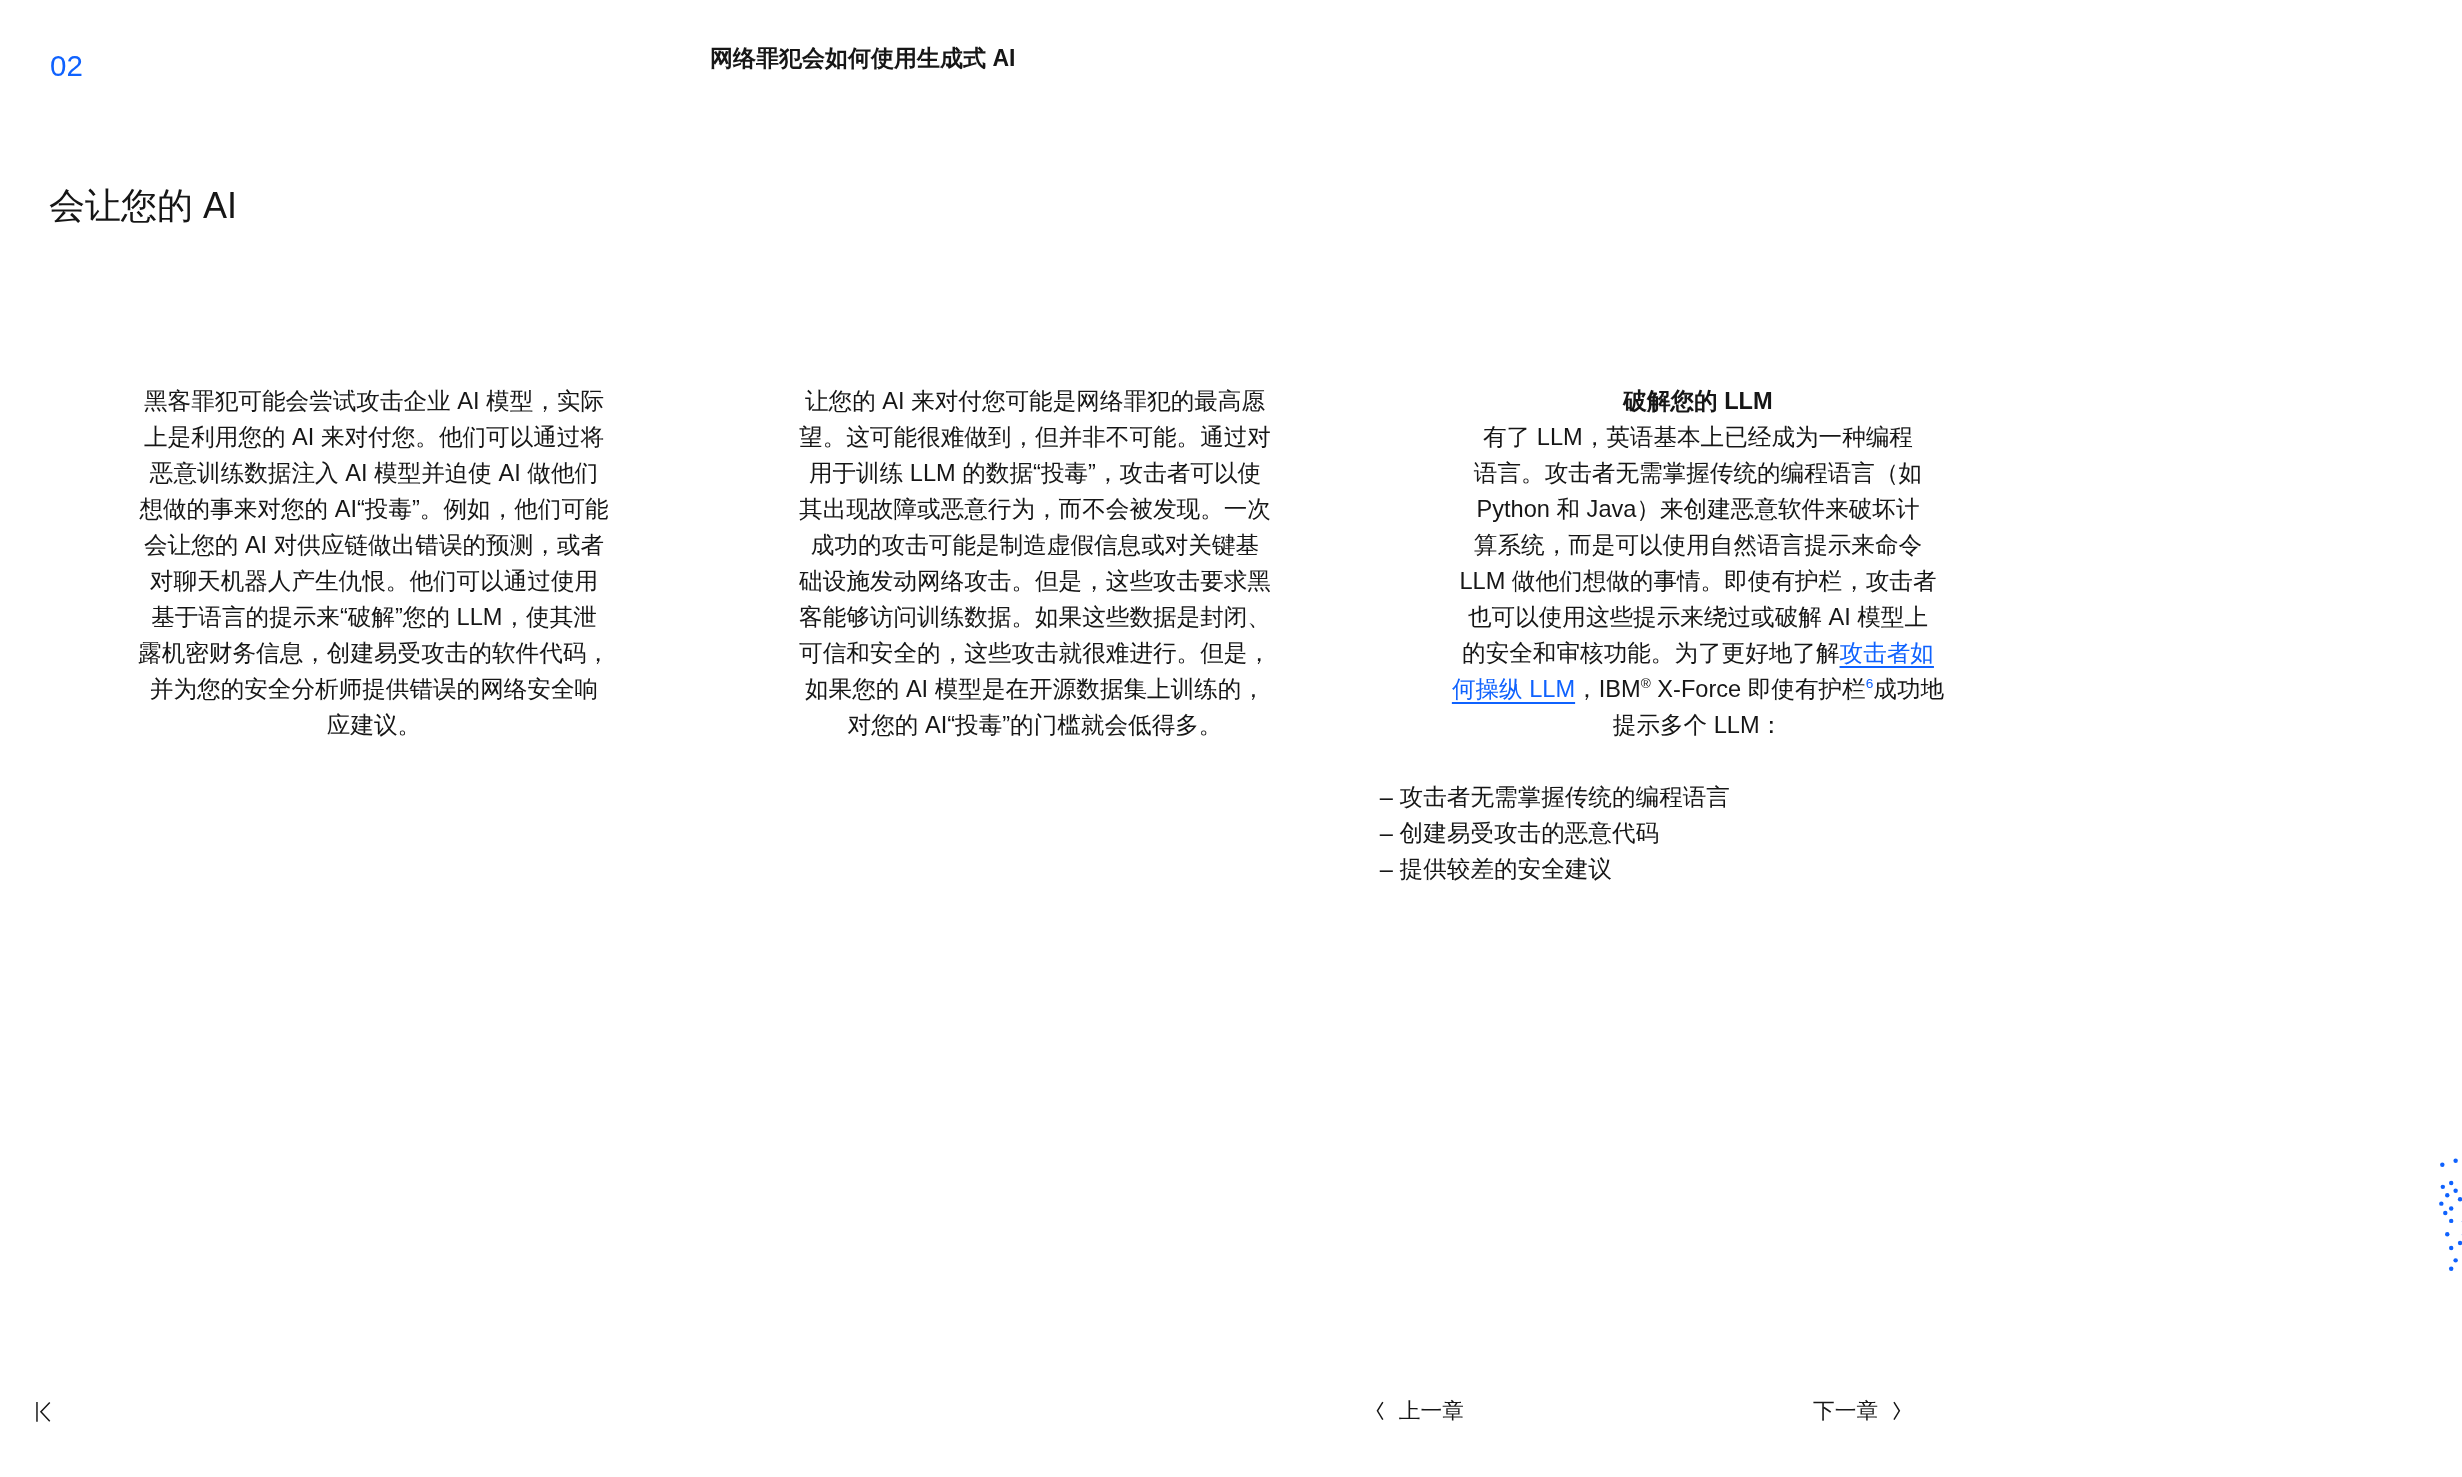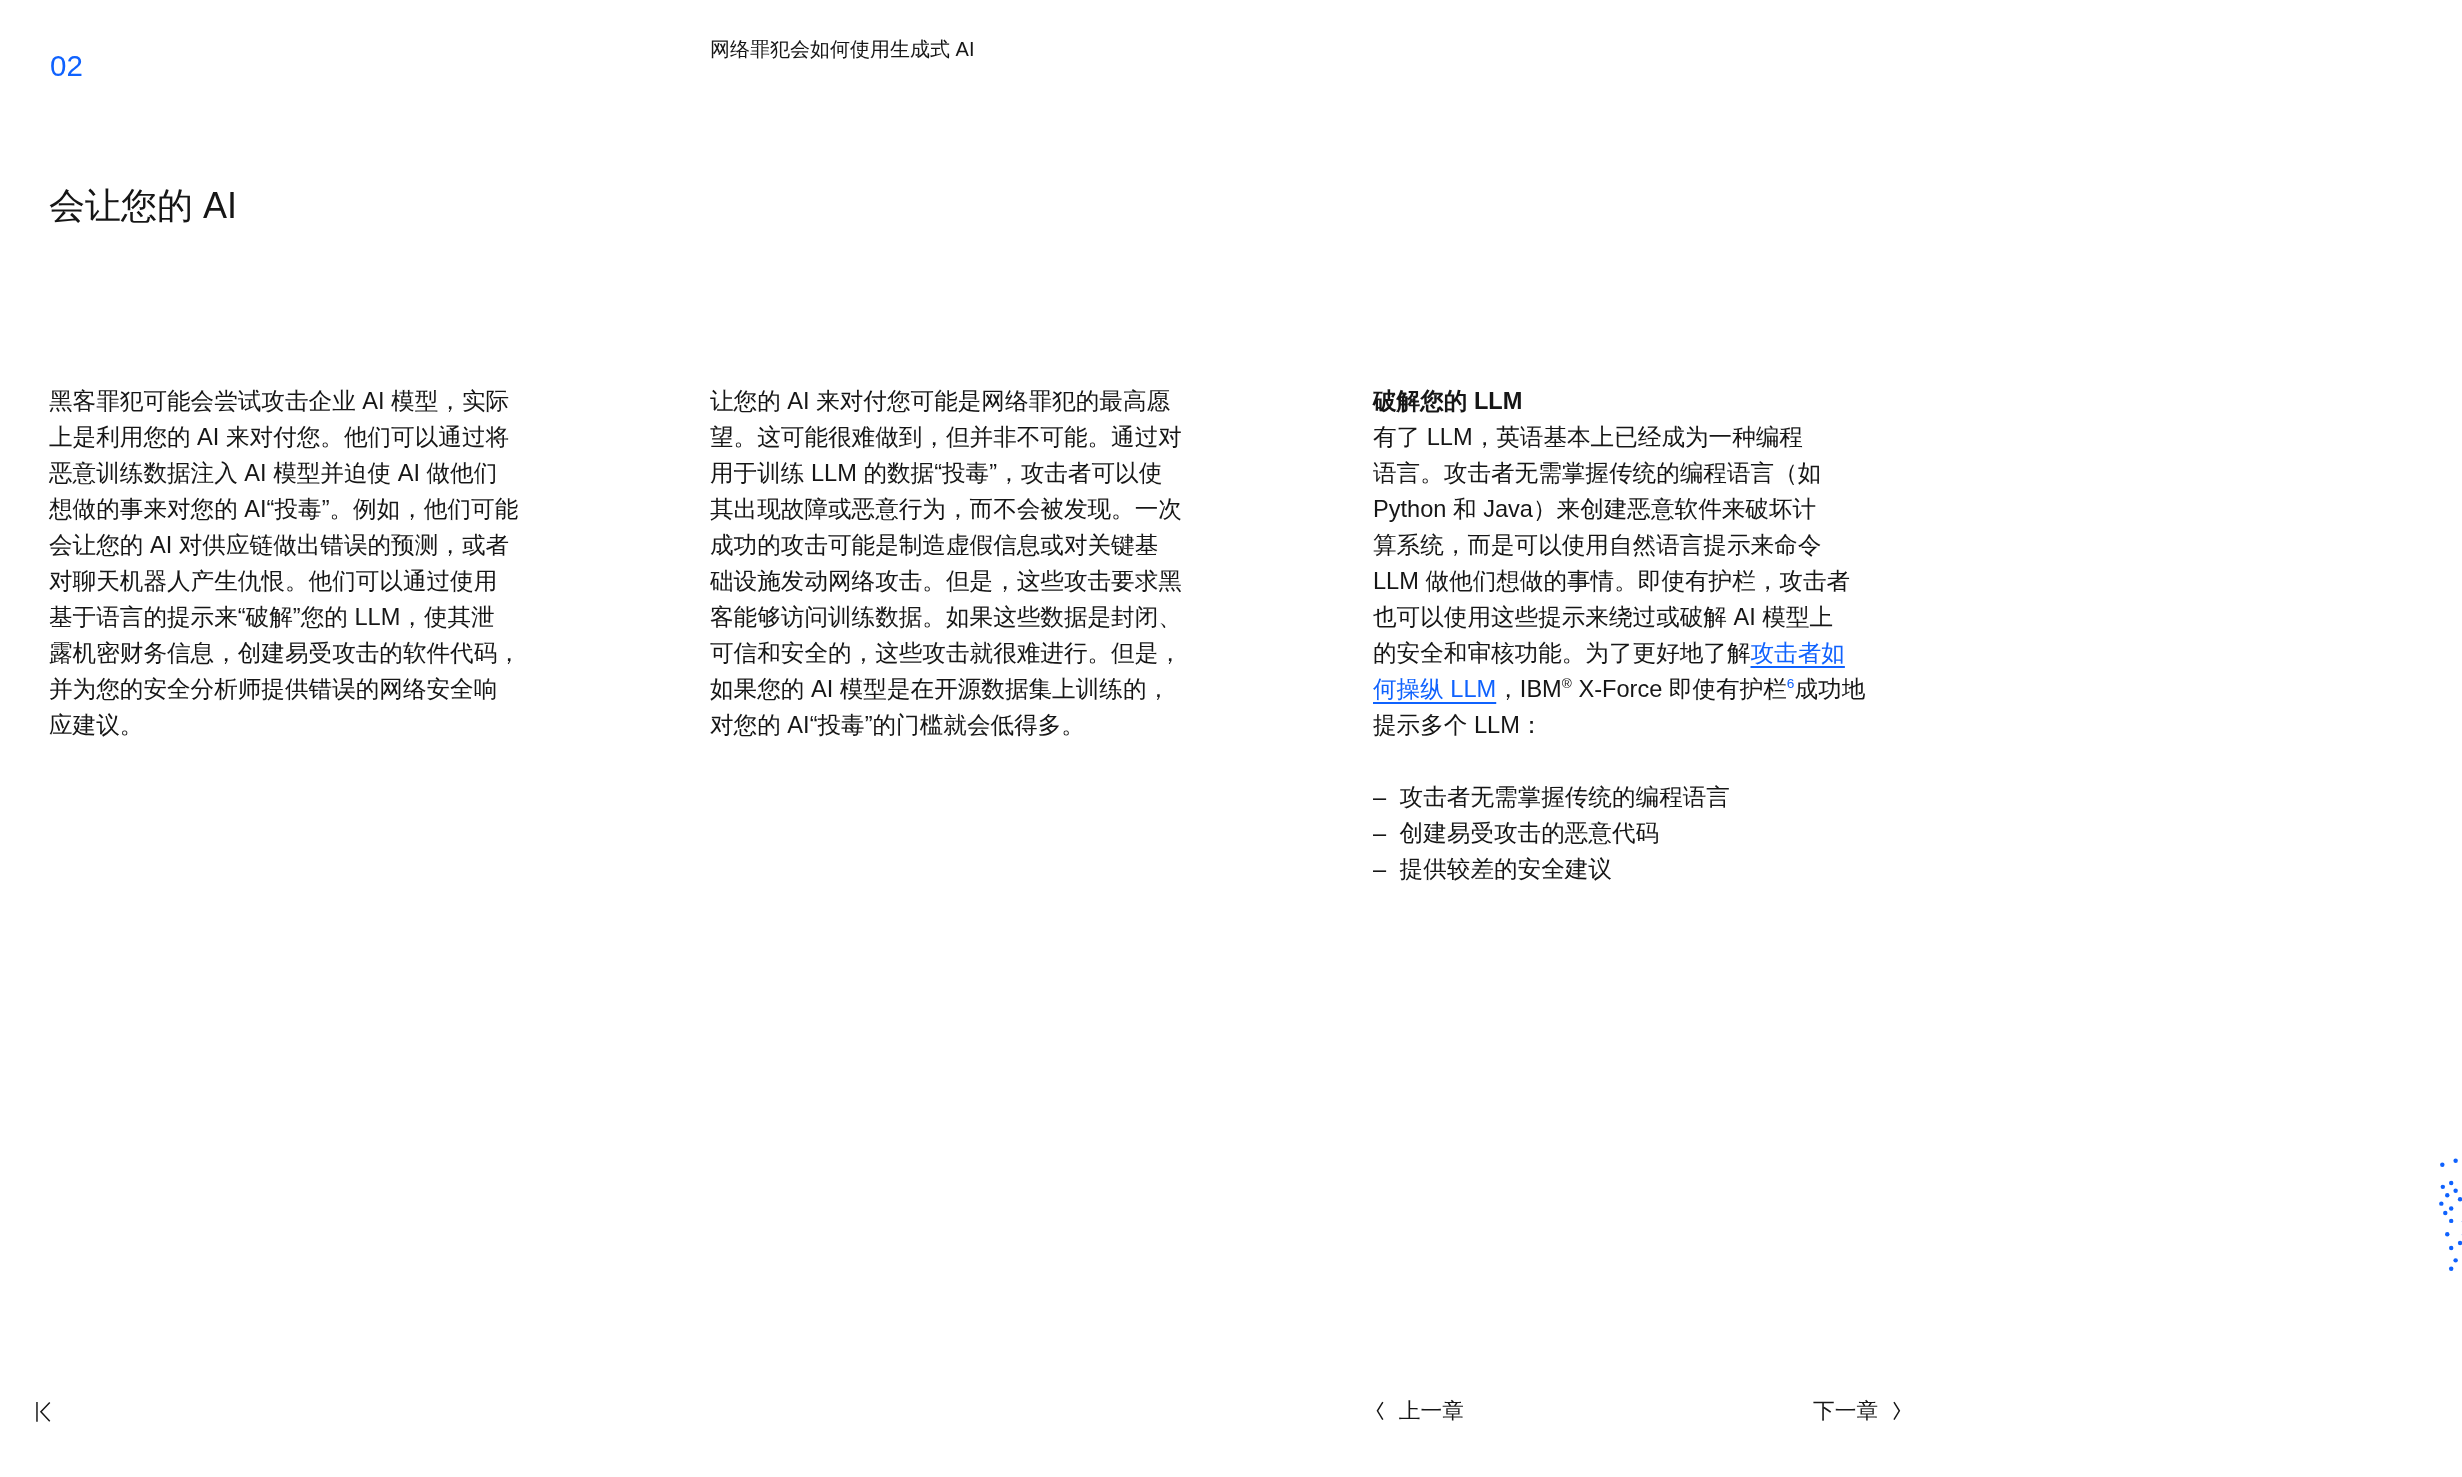--- a/index.html
+++ b/index.html
@@ -19,36 +19,37 @@
   }
   .abs{position:absolute;}
 
   
   .chapter-number{
     left:50px;top:51px;
     font-size:29.5px;line-height:1;
     color:var(--blue);
   }
   .doc-title{
-    left:710px;top:39px;
-    font-size:20px;line-height:1;
+    left:710px;top:47px;
+    font-size:23px;line-height:1;
     color:var(--ink);
+    font-weight:bold;
   }
 
   
   .section-title{
     left:49px;top:186px;margin:0;
     font-size:36px;font-weight:300;line-height:1.1;
     color:var(--ink);
   }
 
   
   .col{
     position:absolute;top:383px;width:650px;
-    font-size:23.6px;line-height:36px;
+    font-size:23.6px;line-height:36px;text-align:center;
   }
   .col-1{left:49px;}
   .col-2{left:710px;}
   .col-3{left:1373px;}
   .col h2{
     margin:0;font-size:23.6px;line-height:36px;font-weight:700;
   }
   .col p{
     margin:0;white-space:pre-line;
   }

